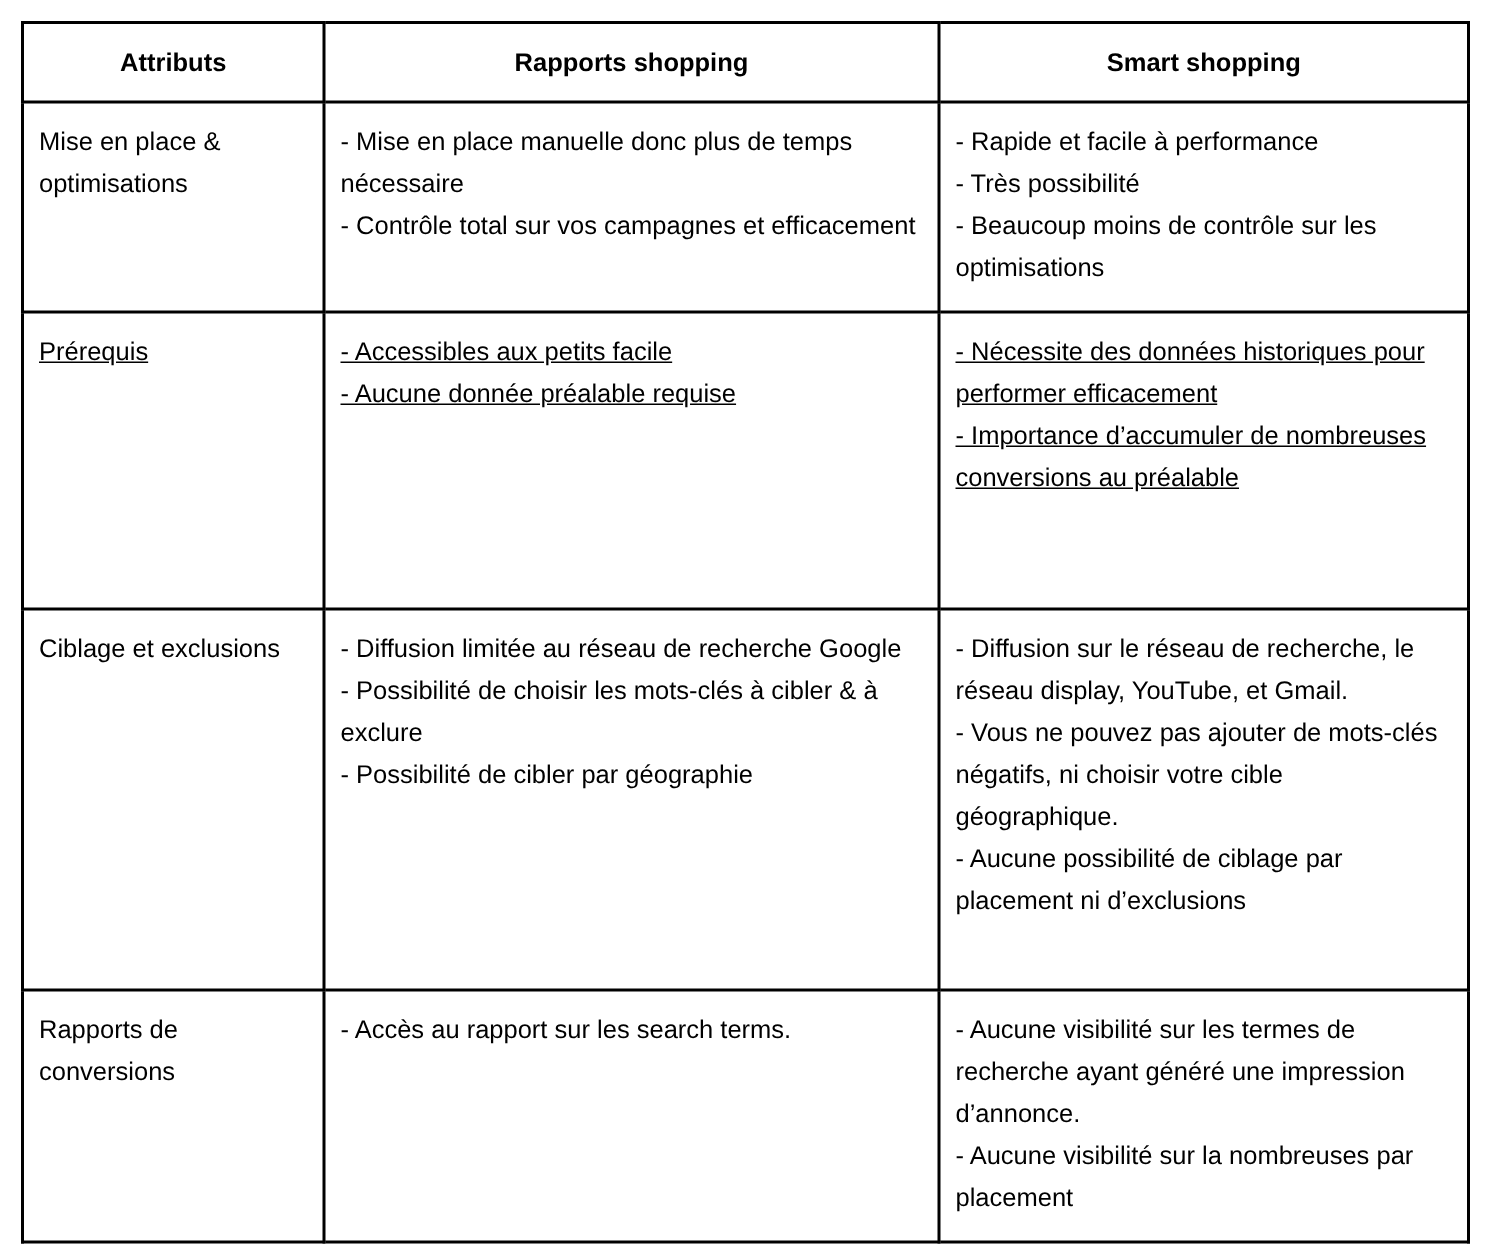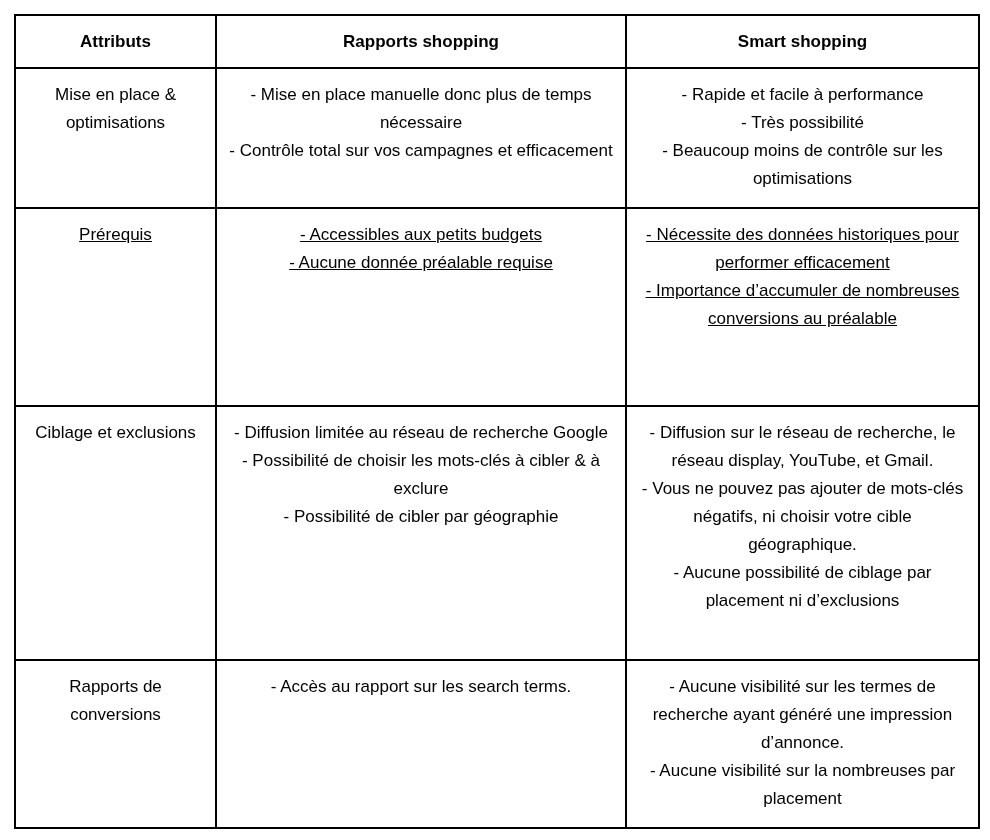--- a/index.html
+++ b/index.html
@@ -23,21 +23,21 @@
       table-layout: fixed;
       font-size: 17px;
       line-height: 28px;
     }
     table.cmp col.c1 { width: 201px; }
     table.cmp col.c2 { width: 410px; }
     table.cmp col.c3 { width: 353px; }
     table.cmp th, table.cmp td {
       border: 2px solid #000000;
       vertical-align: top;
-      text-align: center;
+      text-align: left;
       padding: 0 10px;
     }
     table.cmp th {
       font-weight: bold;
       text-align: center;
       vertical-align: middle;
       height: 51px;
       padding-top: 0;
       padding-bottom: 0;
     }
@@ -76,21 +76,21 @@
       </td>
       <td>
         <span class="line">- Rapide et facile à performance</span>
         <span class="line">- Très possibilité</span>
         <span class="line">- Beaucoup moins de contrôle sur les optimisations</span>
       </td>
     </tr>
     <tr class="r2">
       <td>Prérequis</td>
       <td>
-        <span class="line">- Accessibles aux petits budgets</span>
+        <span class="line">- Accessibles aux petits facile</span>
         <span class="line">- Aucune donnée préalable requise</span>
       </td>
       <td>
         <span class="line">- Nécessite des données historiques pour performer efficacement</span>
         <span class="line">- Importance d’accumuler de nombreuses conversions au préalable</span>
       </td>
     </tr>
     <tr class="r3">
       <td>Ciblage et exclusions</td>
       <td>

